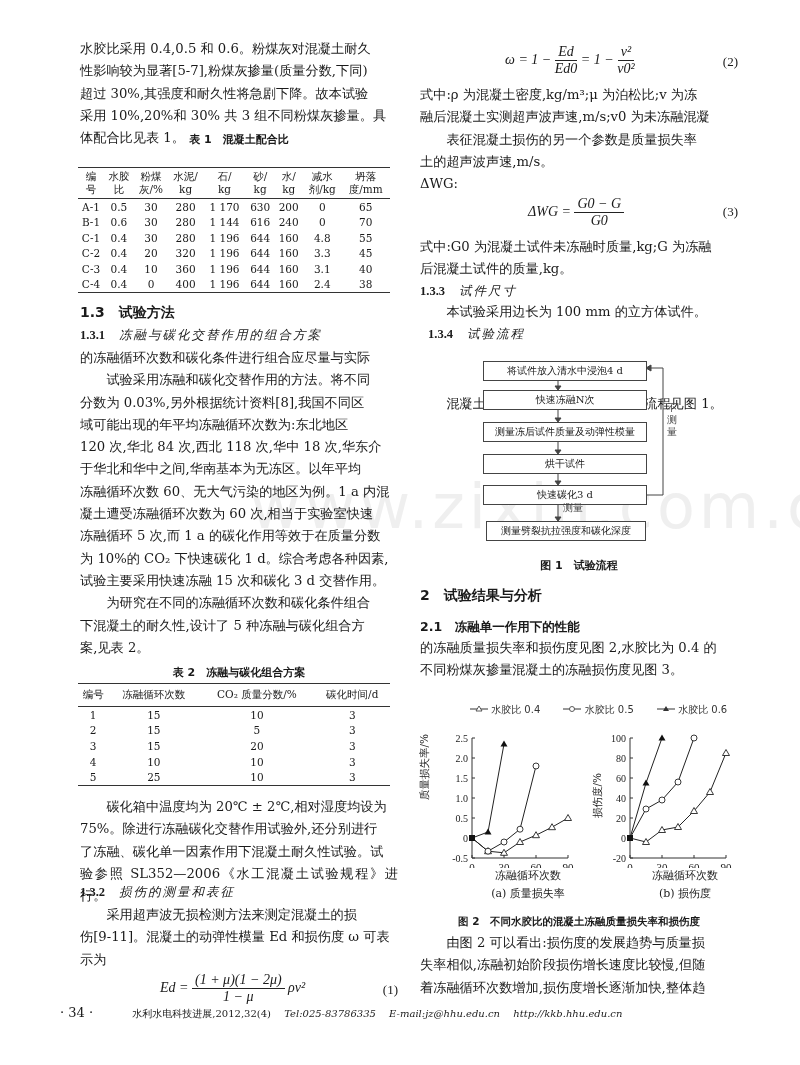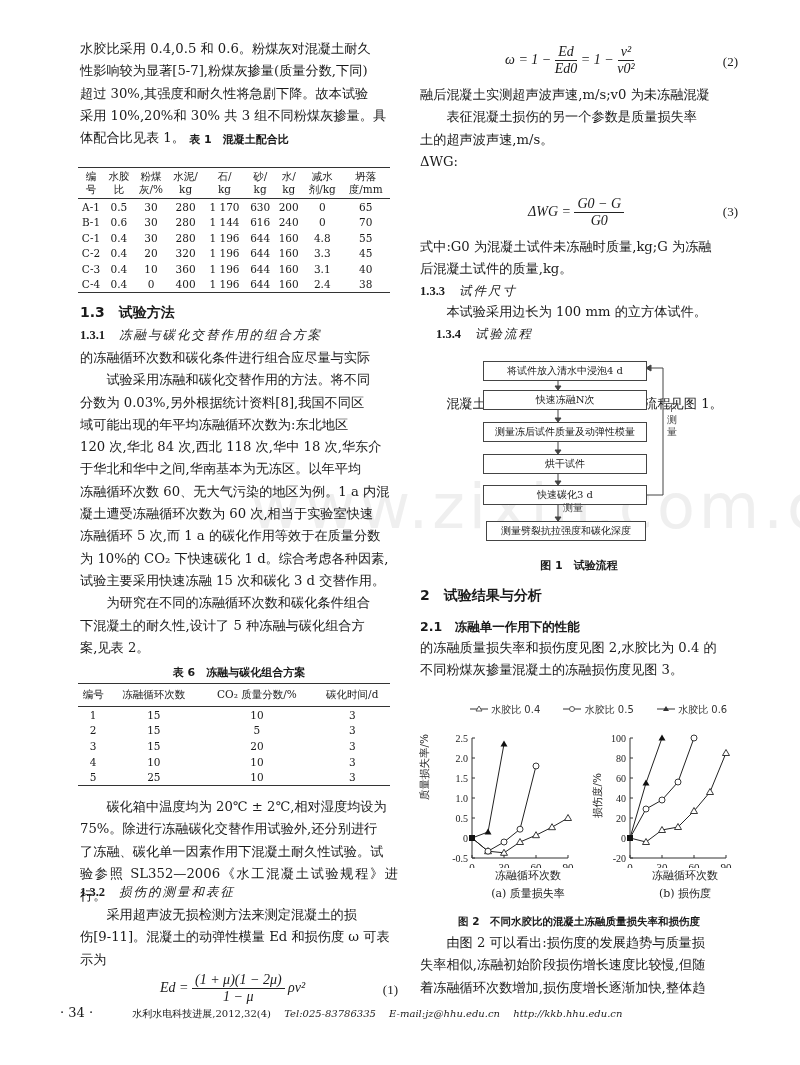--- a/index.html
+++ b/index.html
@@ -153,21 +153,21 @@
     <div class="line">冻融循环次数 60、无大气污染的地区为例。1 a 内混</div>
     <div class="line">凝土遭受冻融循环次数为 60 次,相当于实验室快速</div>
     <div class="line">冻融循环 5 次,而 1 a 的碳化作用等效于在质量分数</div>
     <div class="line">为 10%的 CO₂ 下快速碳化 1 d。综合考虑各种因素,</div>
     <div class="line">试验主要采用快速冻融 15 次和碳化 3 d 交替作用。</div>
     <div class="line indent">为研究在不同的冻融循环次数和碳化条件组合</div>
     <div class="line">下混凝土的耐久性,设计了 5 种冻融与碳化组合方</div>
     <div class="line">案,见表 2。</div>
   </div>
 
-  <div class="abs caption" style="top:665px;left:0;width:318px;">表 6　冻融与碳化组合方案</div>
+  <div class="abs caption" style="top:665px;left:0;width:318px;">表 2　冻融与碳化组合方案</div>
 
   <table class="t2 abs" style="top:683px;left:-2px;width:312px;">
     <thead>
       <tr>
         <th>编号</th>
         <th>冻融循环次数</th>
         <th>CO₂ 质量分数/%</th>
         <th>碳化时间/d</th>
       </tr>
     </thead>
@@ -244,20 +244,21 @@
       <span>= 1 −</span>
       <span class="frac">
           <span class="num">v²</span>
           <span class="den">v0²</span>
         </span>
     </div>
     <span class="eqno" style="top:10px;">(2)</span>
   </div>
 
   <div class="abs" style="top:84px;left:0;width:318px;">
+    <div class="line">式中:ρ 为混凝土密度,kg/m³;μ 为泊松比;v 为冻</div>
     <div class="line">融后混凝土实测超声波声速,m/s;v0 为未冻融混凝</div>
     <div class="line indent">表征混凝土损伤的另一个参数是质量损失率</div>
     <div class="line">土的超声波声速,m/s。</div>
     <div class="line">ΔWG:</div>
   </div>
 
   <div class="abs eq" style="top:196px;left:0;width:318px;height:40px;">
     <div style="position:absolute;left:108px;top:0;">
       <span>ΔWG =</span>
       <span class="frac">
@@ -269,21 +270,21 @@
   </div>
 
   <div class="abs" style="top:236px;left:0;width:318px;">
     <div class="line">式中:G0 为混凝土试件未冻融时质量,kg;G 为冻融</div>
     <div class="line">后混凝土试件的质量,kg。</div>
   </div>
   <div class="abs h4" style="top:283px;left:0;">
     <b>1.3.3</b><span class="t">试件尺寸</span>
   </div>
   <div class="abs line indent" style="top:301px;left:0;width:318px;">本试验采用边长为 100 mm 的立方体试件。</div>
-  <div class="abs h4" style="top:326px;left:16px;text-align:center;">
+  <div class="abs h4" style="top:326px;left:8px;text-align:center;">
     <b>1.3.4</b><span class="t">试验流程</span>
   </div>
   <div class="abs line indent" style="top:345px;left:0;width:318px;margin-top:48px;">混凝土的冻融和碳化交替作用试验流程见图 1。</div>
 </div>
 
 <div>
   <div class="flow-box" style="left:483px;top:361px;width:162px;">将试件放入清水中浸泡4 d</div>
   <div class="flow-box" style="left:483px;top:390px;width:162px;">快速冻融N次</div>
   <div class="flow-box" style="left:483px;top:422px;width:162px;">测量冻后试件质量及动弹性模量</div>
   <div class="flow-box" style="left:483px;top:454px;width:162px;">烘干试件</div>

